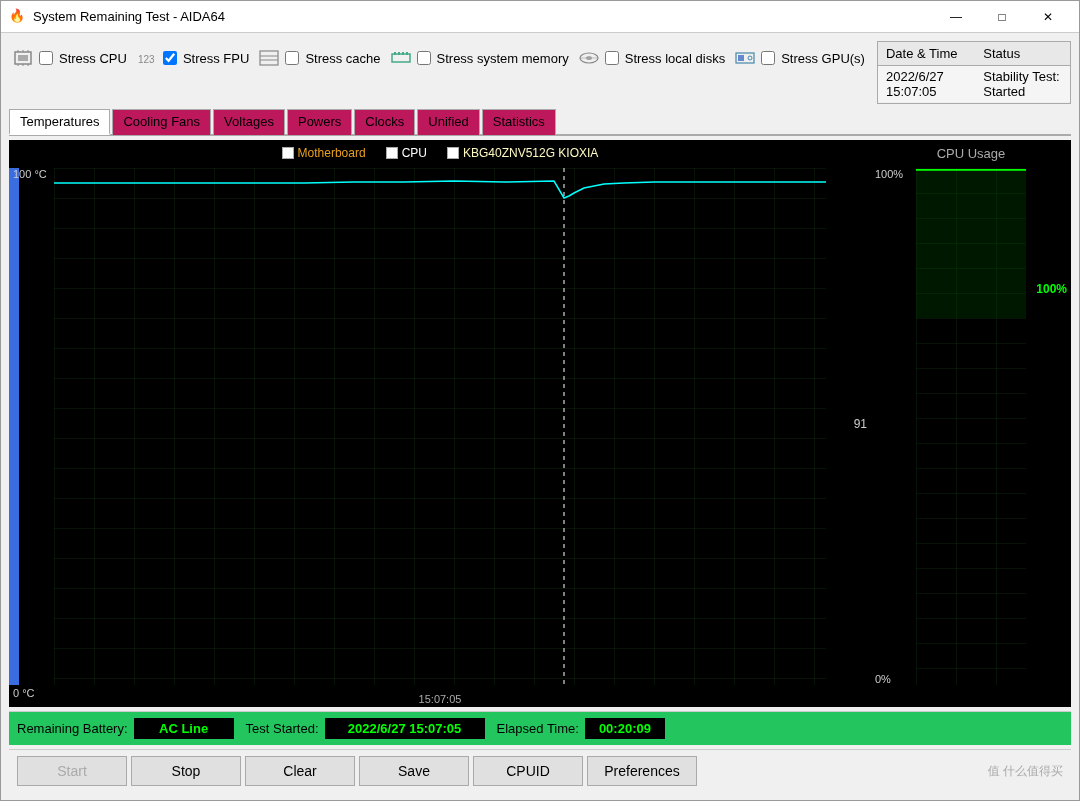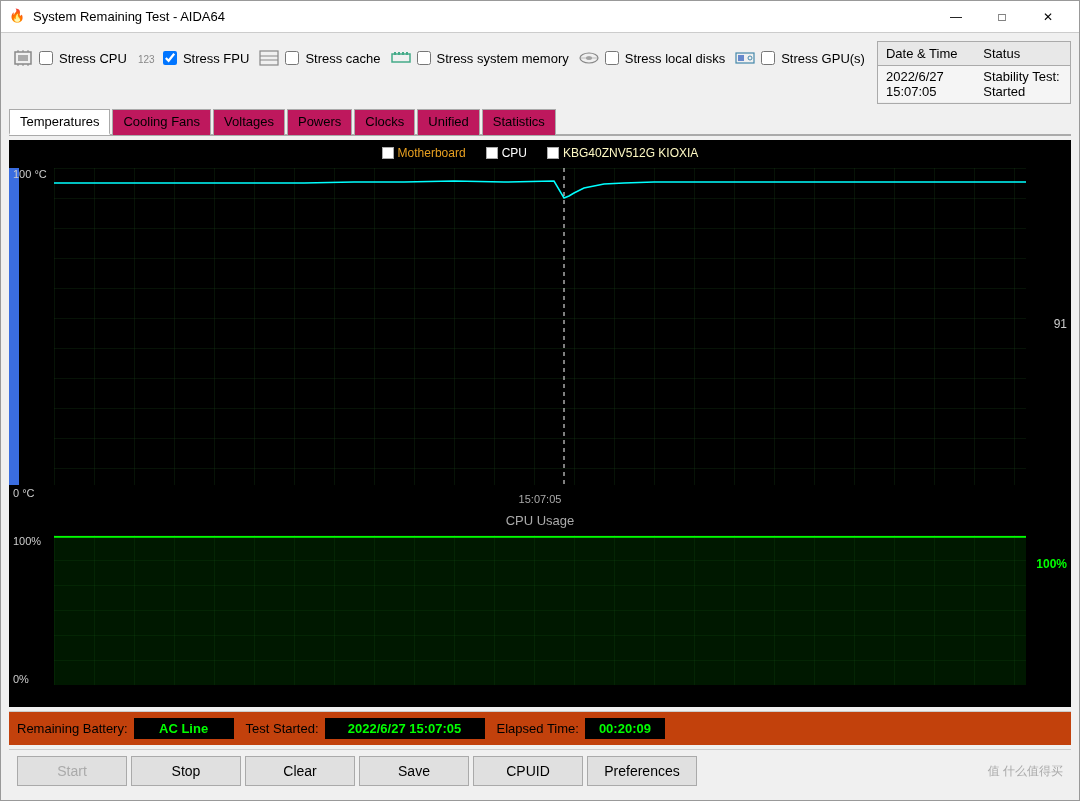--- a/index.html
+++ b/index.html
@@ -144,21 +144,21 @@
     .tab.active {
       background: #fff;
       border-bottom: 2px solid #fff;
       z-index: 1;
     }
 
     
     .charts-area {
       flex: 1;
       display: flex;
-      flex-direction: column;
+      flex-direction: row;
       gap: 0;
       overflow: hidden;
     }
 
     
     .chart-panel {
       background: #000;
       position: relative;
       flex: 1;
     }
@@ -248,21 +248,21 @@
       z-index: 2;
     }
 
     
     .status-bar {
       flex-shrink: 0;
       display: flex;
       align-items: center;
       gap: 12px;
       padding: 6px 8px;
-      background: #c2410c;
+      background: #22c55e;
       border-top: 1px solid #ccc;
       font-size: 13px;
     }
     .status-item {
       display: flex;
       align-items: center;
       gap: 6px;
     }
     .status-value-box {
       background: #000;

